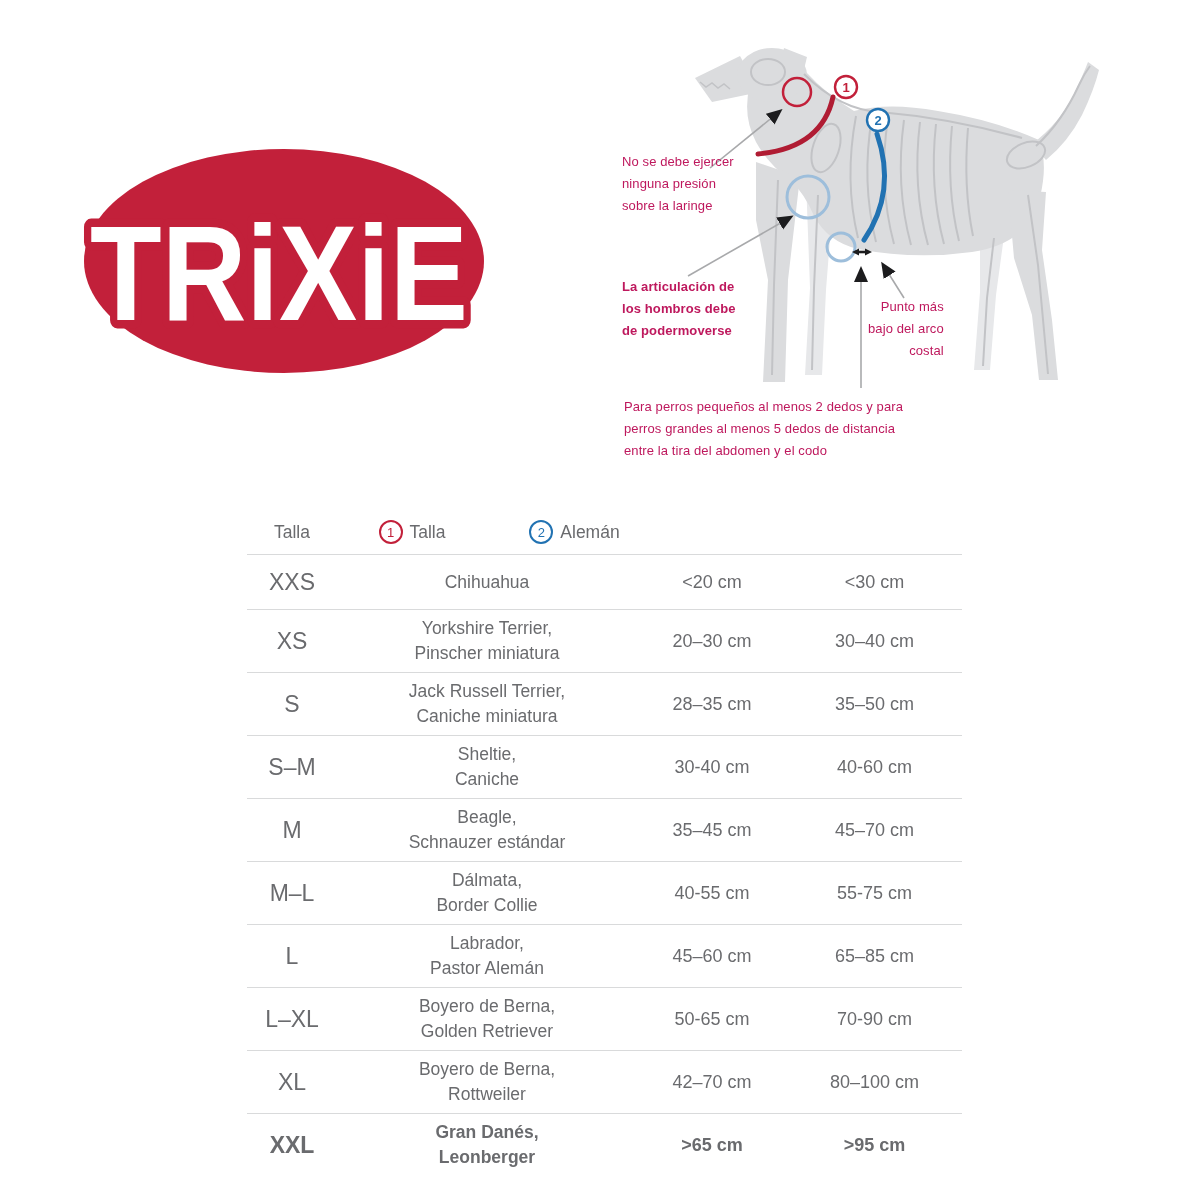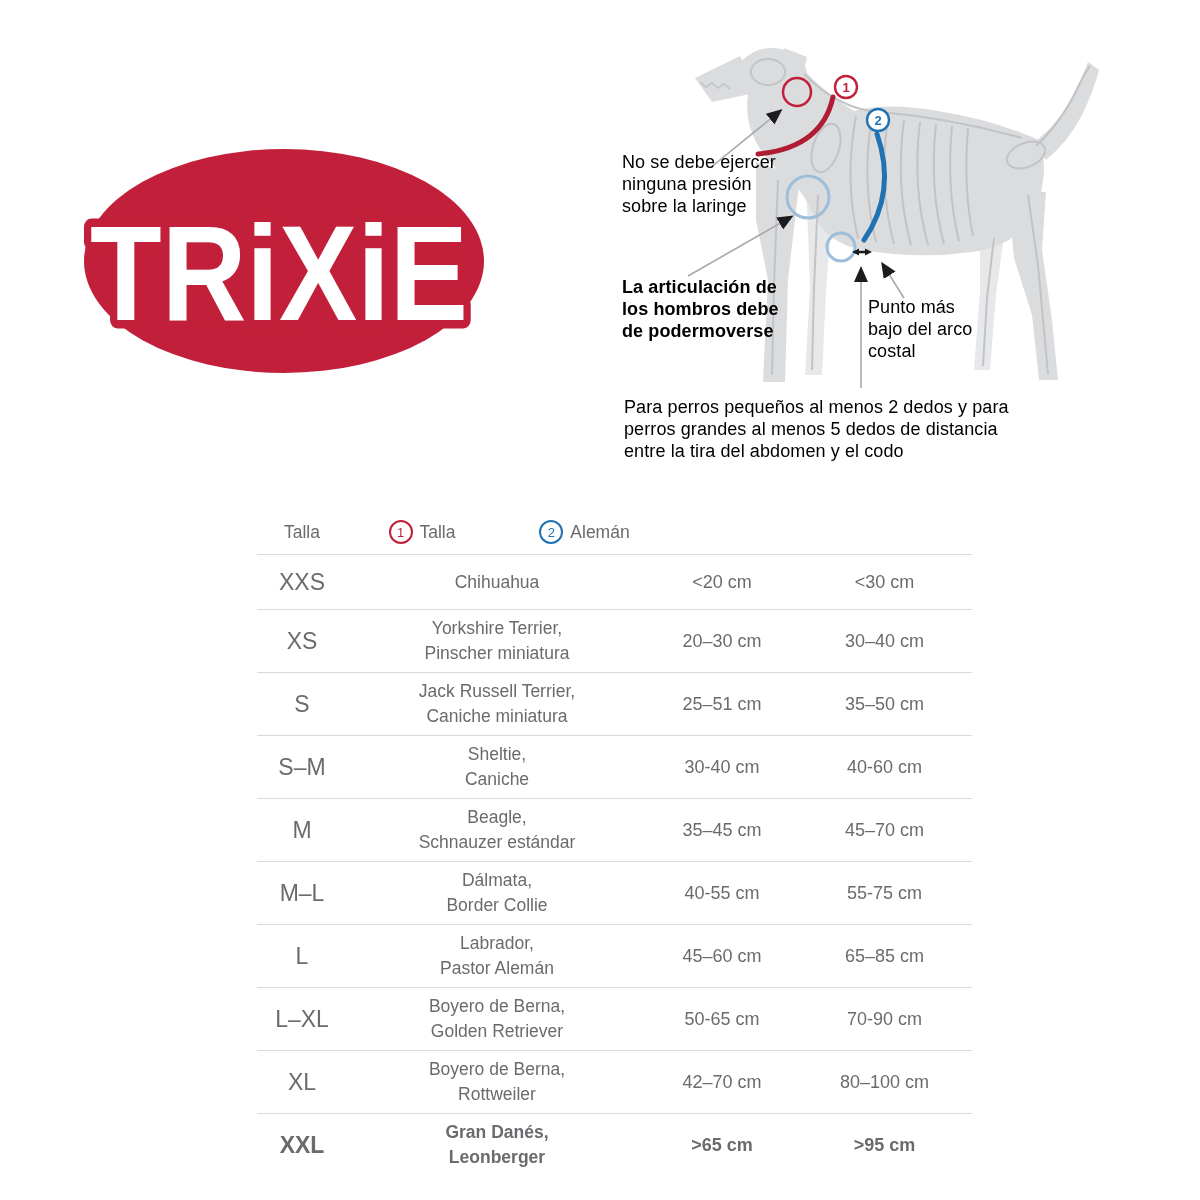--- a/index.html
+++ b/index.html
@@ -7,30 +7,30 @@
          font-family:"Liberation Sans", sans-serif; }
 
   
   .logo { position:absolute; left:73px; top:145px; width:424px; height:240px; }
   .logo svg { display:block; width:100%; height:100%; }
   .logo text { font-family:"Liberation Sans", sans-serif; font-weight:bold; }
 
   
   .diagram { position:absolute; left:600px; top:30px; width:600px; height:450px; }
   .diagram svg.dog { position:absolute; left:0; top:0; width:600px; height:365px; }
-  .note { position:absolute; white-space:pre-line; color:#000000;
-          font-size:18px; line-height:22px; letter-spacing:.1px; }
+  .note { position:absolute; white-space:pre-line; color:#be185d;
+          font-size:13px; line-height:22px; letter-spacing:.1px; }
   .note-laringe { left:22px;  top:121px; }
   .note-hombros { left:22px;  top:246px;font-weight:bold; }
-  .note-costal  { left:268px; top:266px; }
+  .note-costal  { left:268px; top:266px;text-align:right; }
   .note-dedos   { left:24px;  top:366px; width:440px; }
   .badge-text { font-family:"Liberation Sans", sans-serif; font-size:13px; font-weight:bold; }
 
   
-  .size-table { position:absolute; left:257px; top:510px; width:715px; color:#6a6b6e; }
+  .size-table { position:absolute; left:247px; top:510px; width:715px; color:#6a6b6e; }
   .t-row { display:flex; align-items:center; min-height:62px;
            border-bottom:1px solid #d9dadb; }
   .t-row.t-head { min-height:44px; }
   .t-row.single { min-height:54px; }
   .t-row:last-child { border-bottom:none;font-weight:bold; }
   .c { display:flex; align-items:center; justify-content:center; text-align:center; }
   .c.size    { width:90px;  font-size:23px; }
   .c.breeds  { width:300px; font-size:17.5px; line-height:25px; white-space:pre-line; }
   .c.collar  { width:150px; font-size:18px; }
   .c.harness { width:175px; font-size:18px; }
@@ -168,21 +168,21 @@
     <div class="c breeds">Yorkshire Terrier,
 Pinscher miniatura</div>
     <div class="c collar">20–30 cm</div>
     <div class="c harness">30–40 cm</div>
   </div>
 
   <div class="t-row">
     <div class="c size">S</div>
     <div class="c breeds">Jack Russell Terrier,
 Caniche miniatura</div>
-    <div class="c collar">25–51 cm</div>
+    <div class="c collar">28–35 cm</div>
     <div class="c harness">35–50 cm</div>
   </div>
 
   <div class="t-row">
     <div class="c size">S–M</div>
     <div class="c breeds">Sheltie,
 Caniche</div>
     <div class="c collar">30-40 cm</div>
     <div class="c harness">40-60 cm</div>
   </div>

